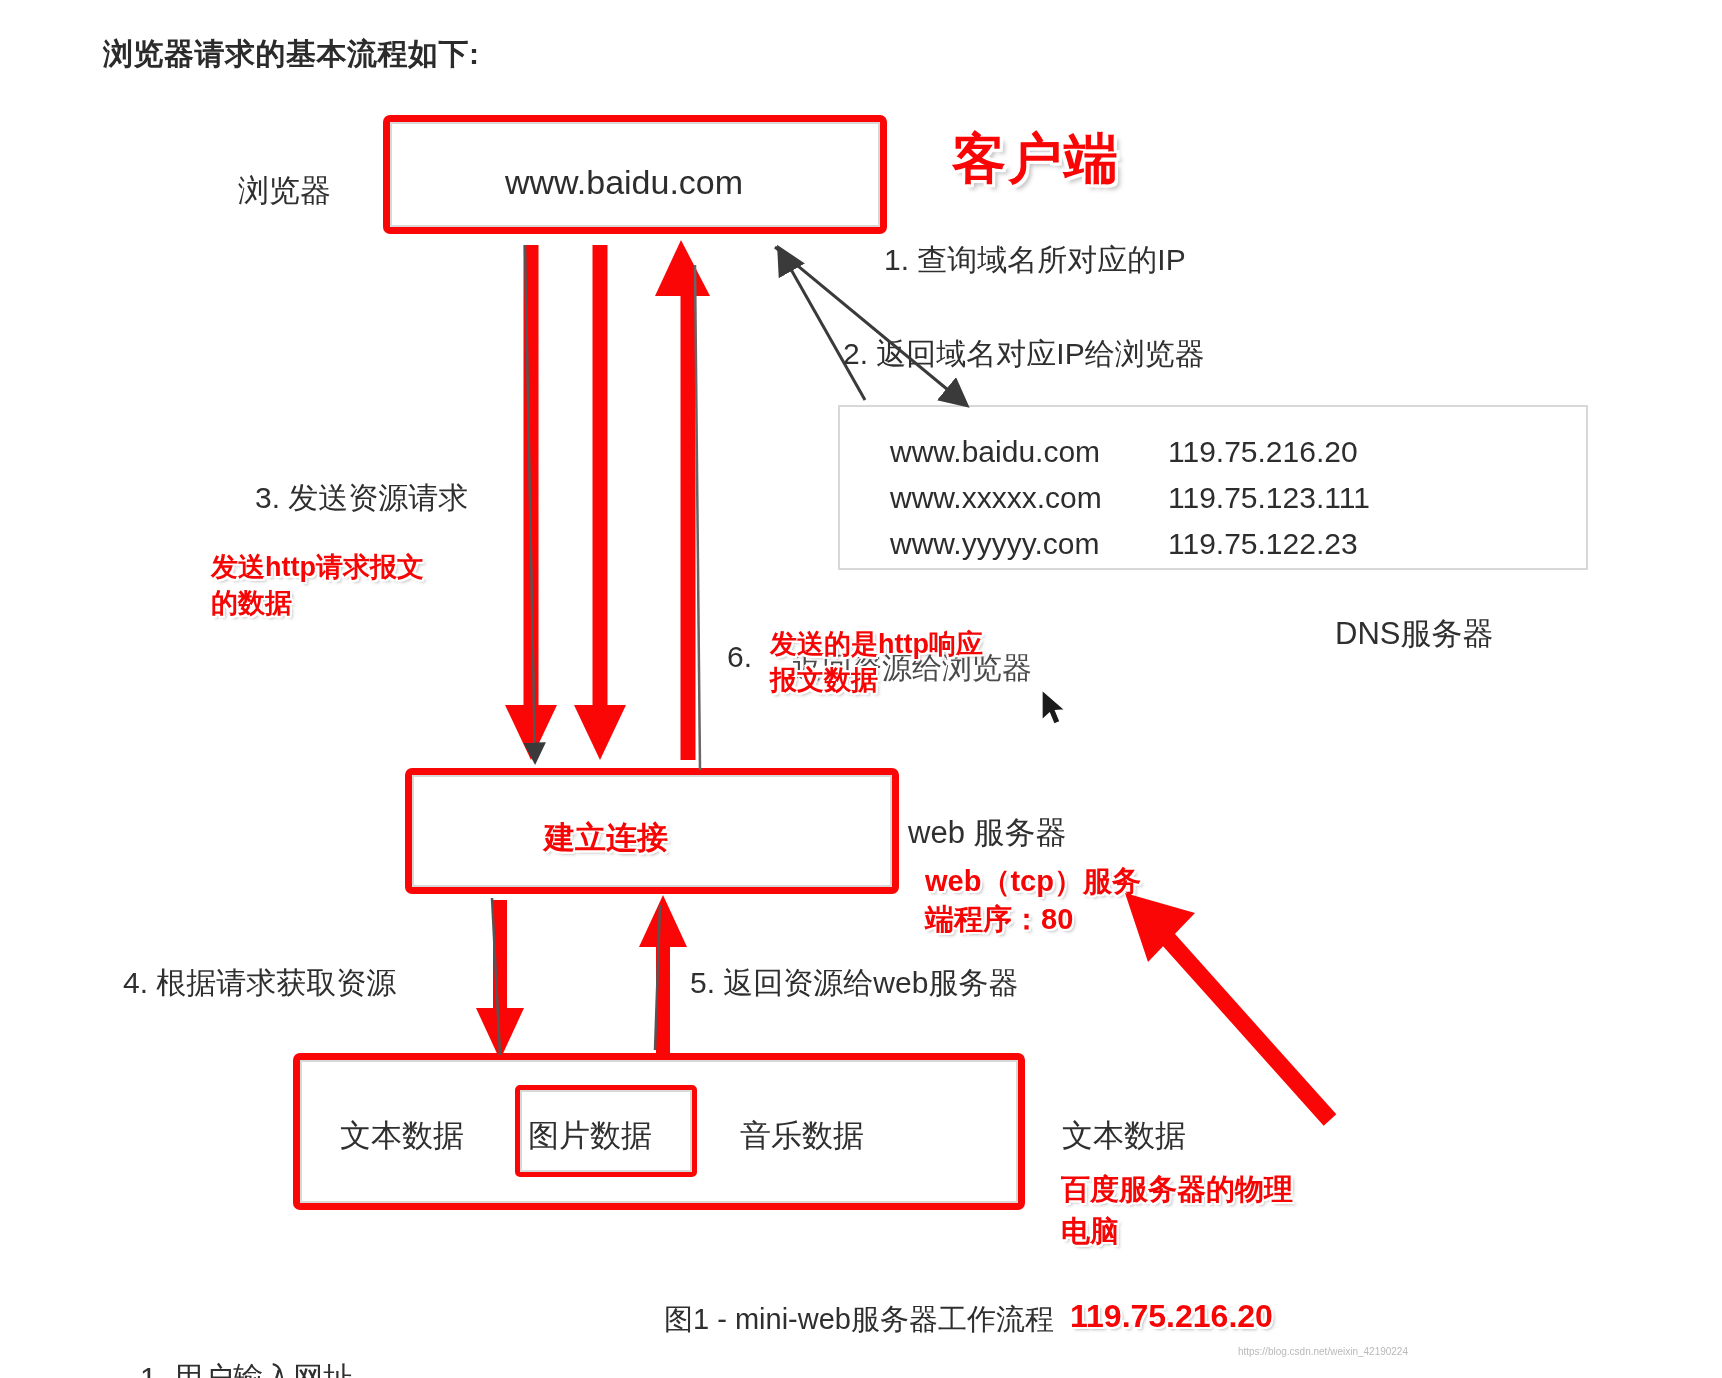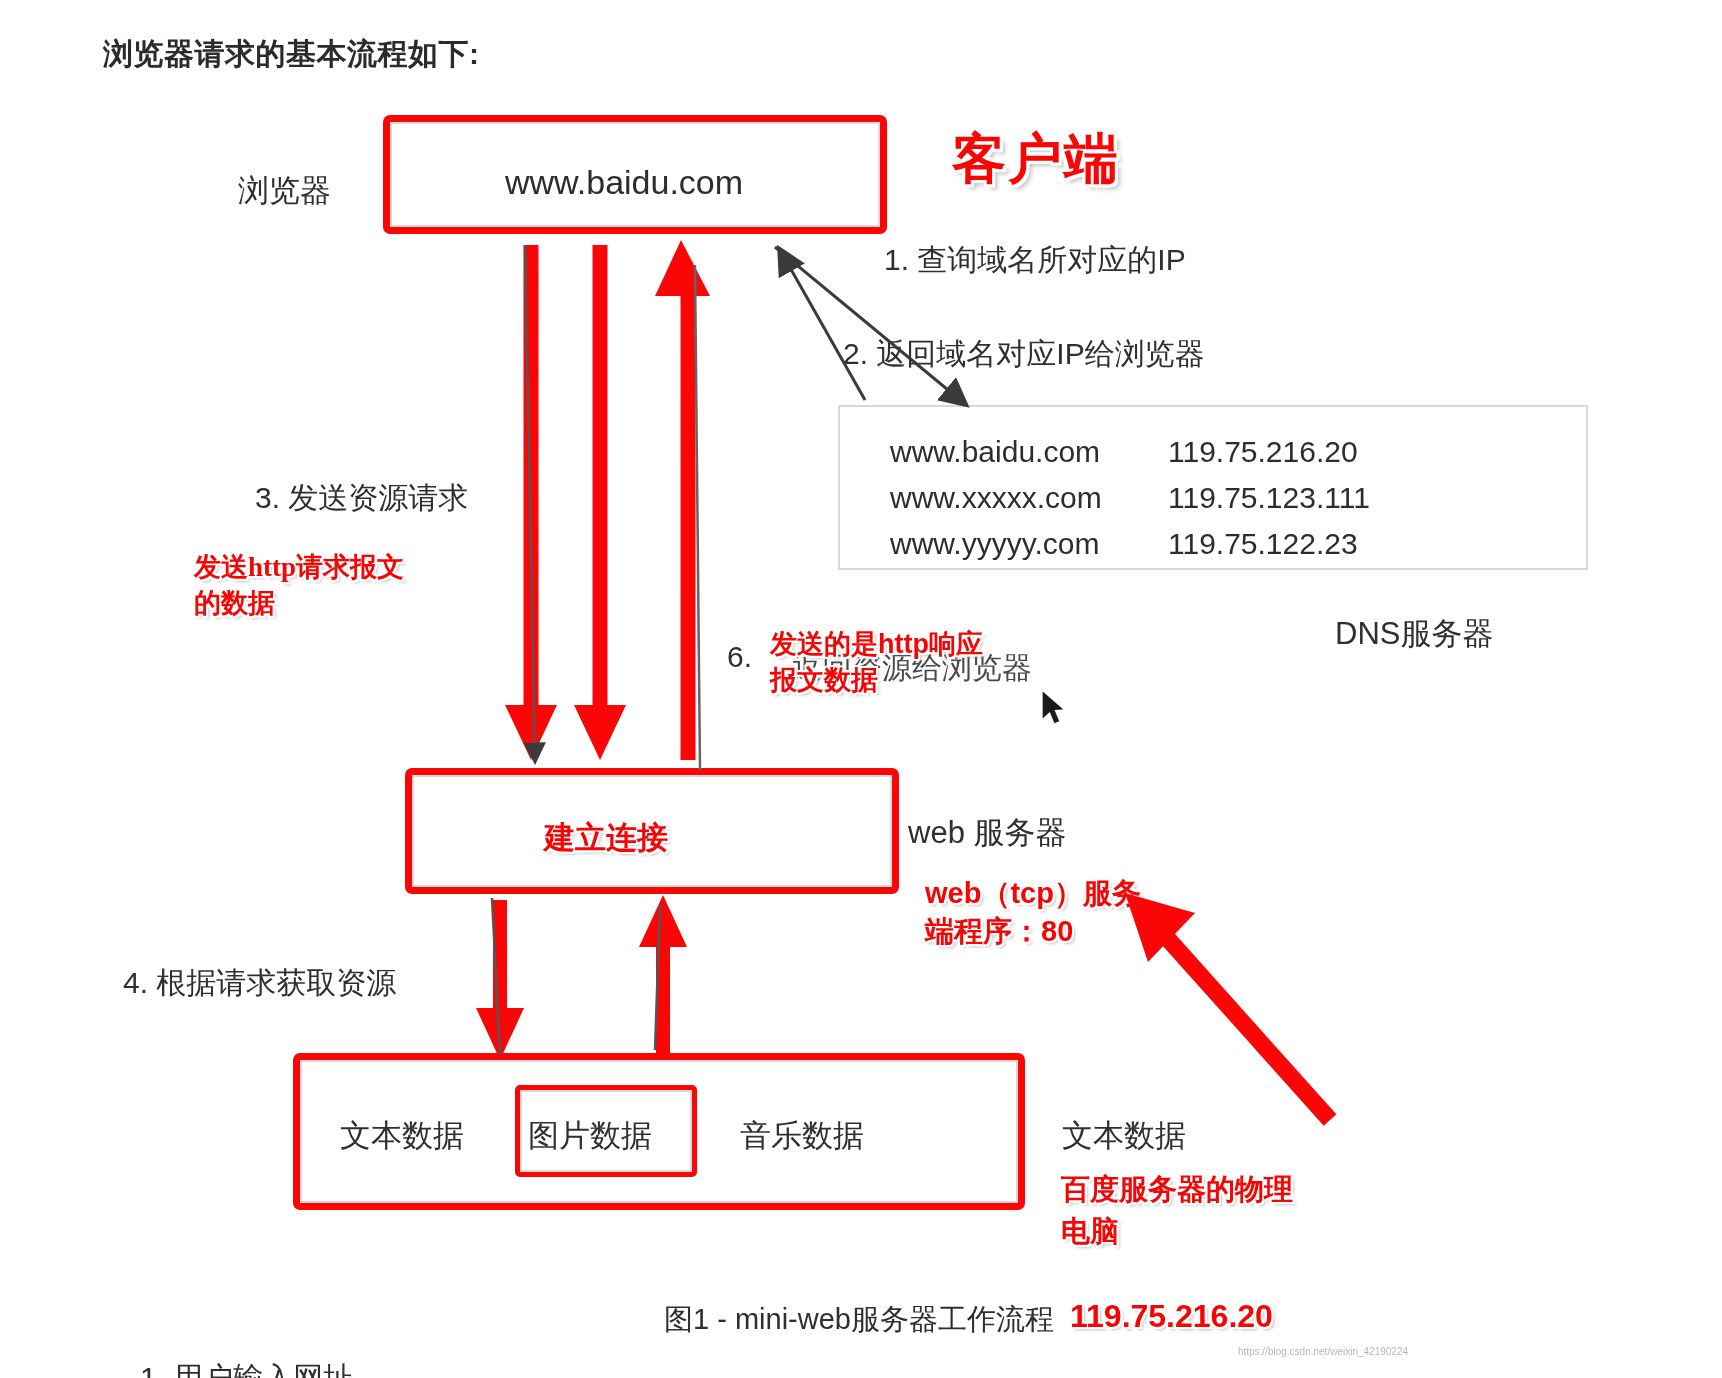--- a/index.html
+++ b/index.html
@@ -170,42 +170,43 @@
       <span class="dns-ip">119.75.123.111</span>
     </div>
     <div class="dns-row" style="top:120px;">
       <span class="dns-host">www.yyyyy.com</span>
       <span class="dns-ip">119.75.122.23</span>
     </div>
   </div>
   <div class="abs blk blk-lg" style="left:1335px; top:613px;">DNS服务器</div>
 
   <div class="abs blk" style="left:255px; top:478px;">3. 发送资源请求</div>
-  <div class="abs red-note" style="left:194px; top:550px;font-family:Liberation Serif, serif;">
+  <div class="abs red-note" style="left:211px; top:550px;">
     <div>发送http请求报文</div>
     <div>的数据</div>
   </div>
 
   <div class="abs blk" style="left:727px; top:640px;">6.</div>
   <div class="abs blk" style="left:792px; top:648px; color:#4a4a4a;">返回资源给浏览器</div>
   <div class="abs red-note" style="left:770px; top:627px;">
     <div>发送的是http响应</div>
     <div>报文数据</div>
   </div>
 
   <div class="abs plain-box" style="left:412px; top:775px; width:480px; height:112px;"></div>
   <div class="abs red-frame" style="left:405px; top:768px; width:494px; height:126px;"></div>
   <div class="abs red-note" style="left:544px; top:818px; font-size:31px;">建立连接</div>
   <div class="abs blk blk-lg" style="left:908px; top:812px;">web 服务器</div>
-  <div class="abs red-note" style="left:925px; top:862px; font-size:29px;margin-top:12px;">
+  <div class="abs red-note" style="left:925px; top:862px; font-size:29px;">
     <div>web（tcp）服务</div>
     <div>端程序：80</div>
   </div>
 
   <div class="abs blk" style="left:123px; top:963px;">4. 根据请求获取资源</div>
+  <div class="abs blk" style="left:690px; top:963px;">5. 返回资源给web服务器</div>
 
   <div class="abs plain-box" style="left:300px; top:1060px; width:718px; height:143px;"></div>
   <div class="abs red-frame" style="left:293px; top:1053px; width:732px; height:157px;"></div>
 
   <div class="abs blk blk-lg" style="left:340px; top:1115px;">文本数据</div>
 
   <div class="abs plain-box" style="left:520px; top:1090px; width:172px; height:82px;"></div>
   <div class="abs red-frame-thin" style="left:515px; top:1085px; width:182px; height:92px;"></div>
   <div class="abs blk blk-lg" style="left:528px; top:1115px;">图片数据</div>
 

